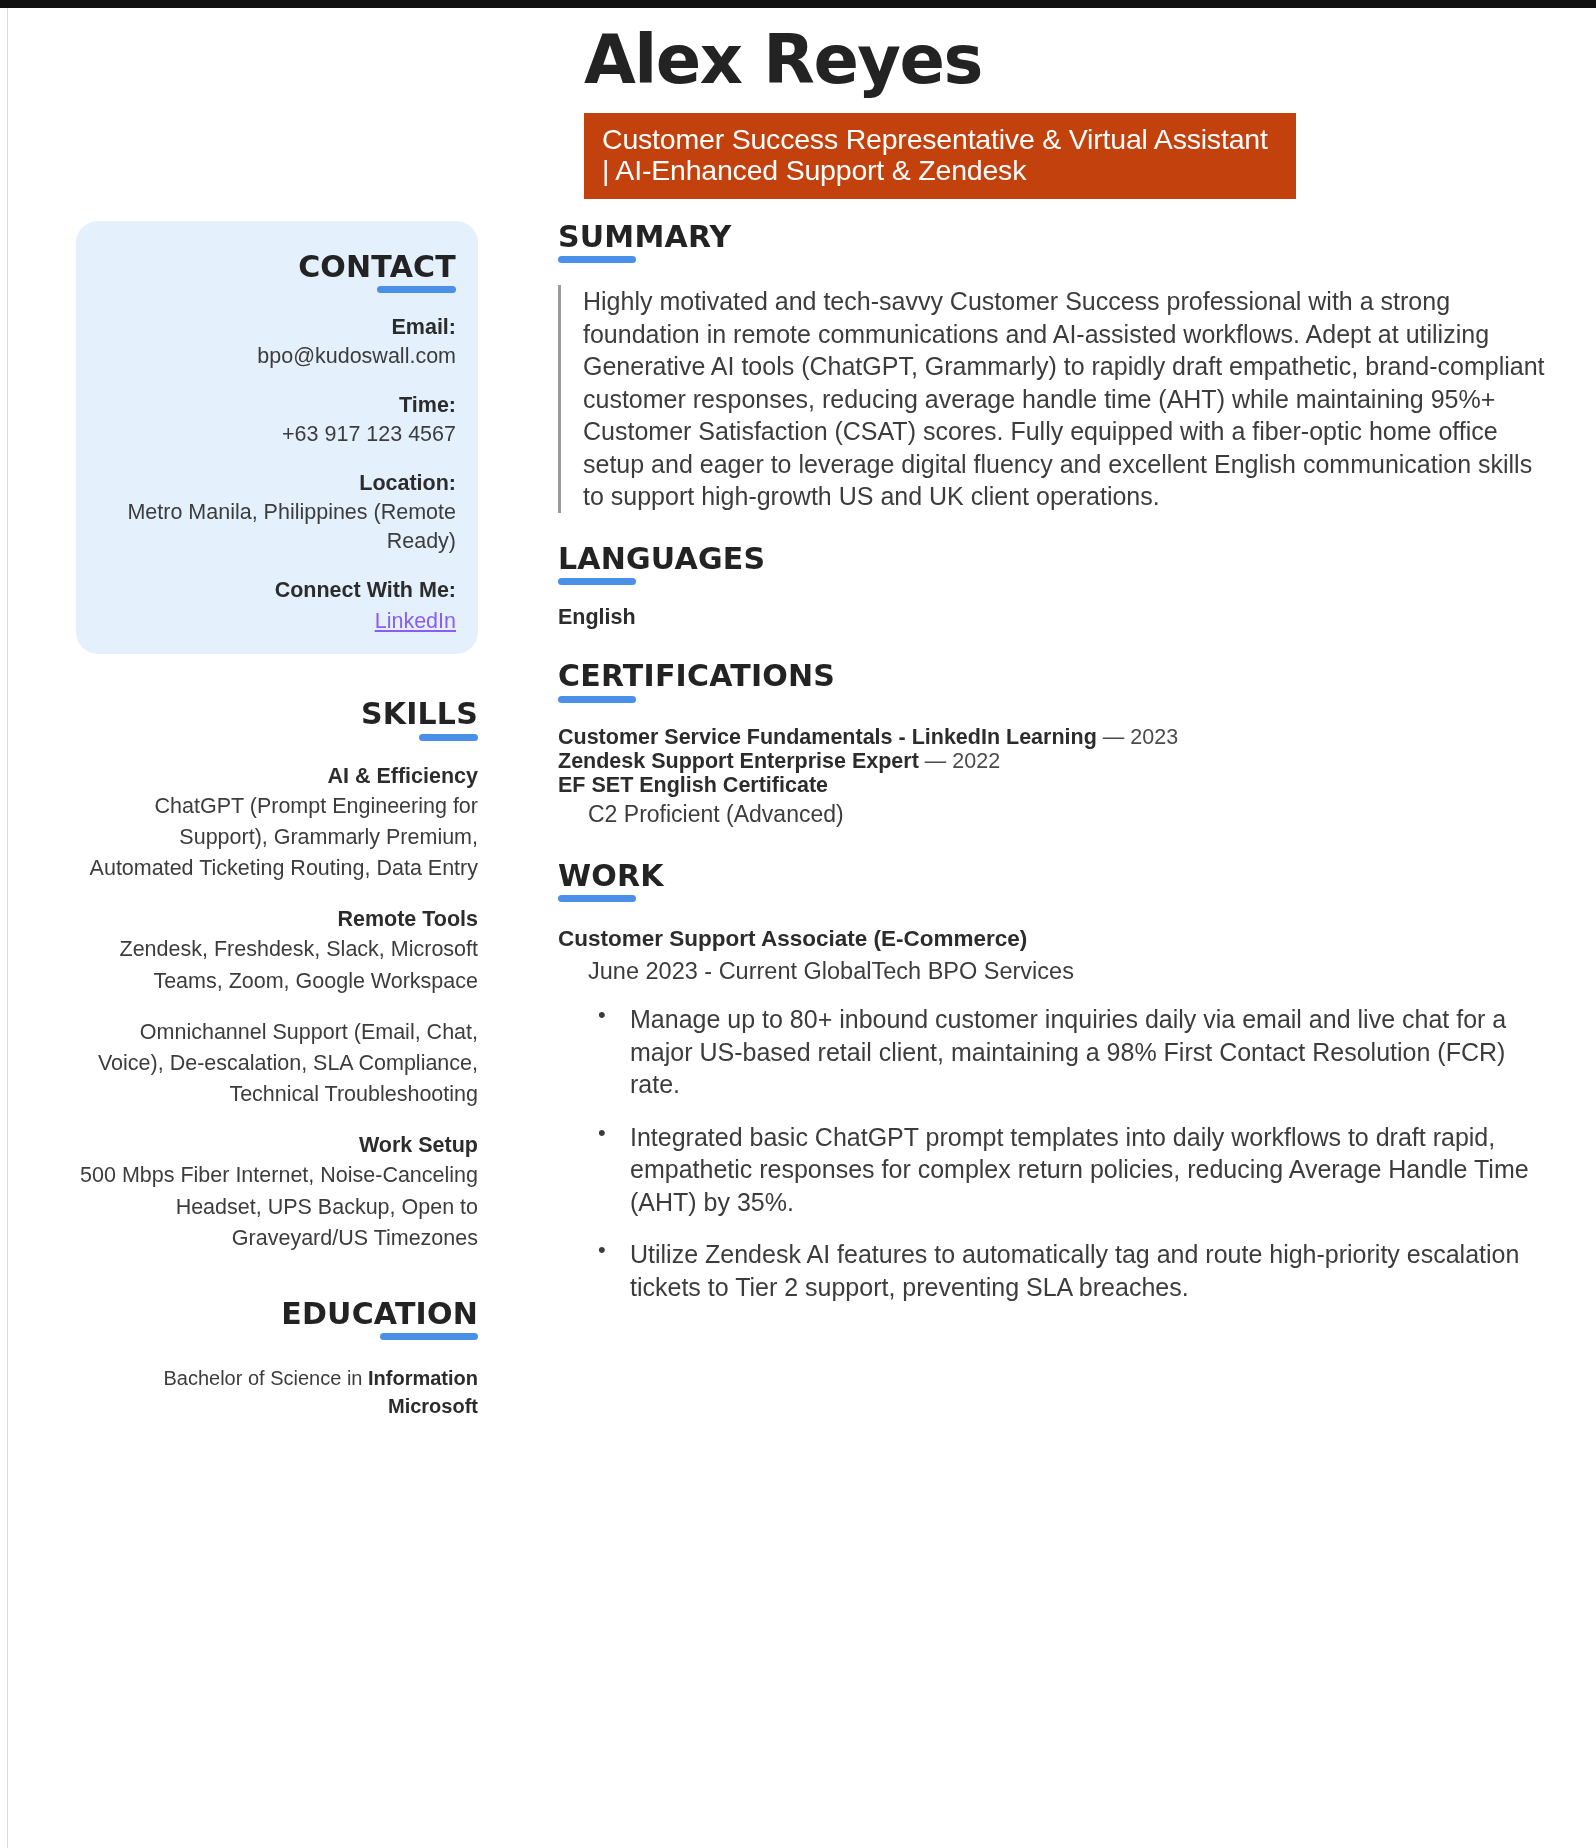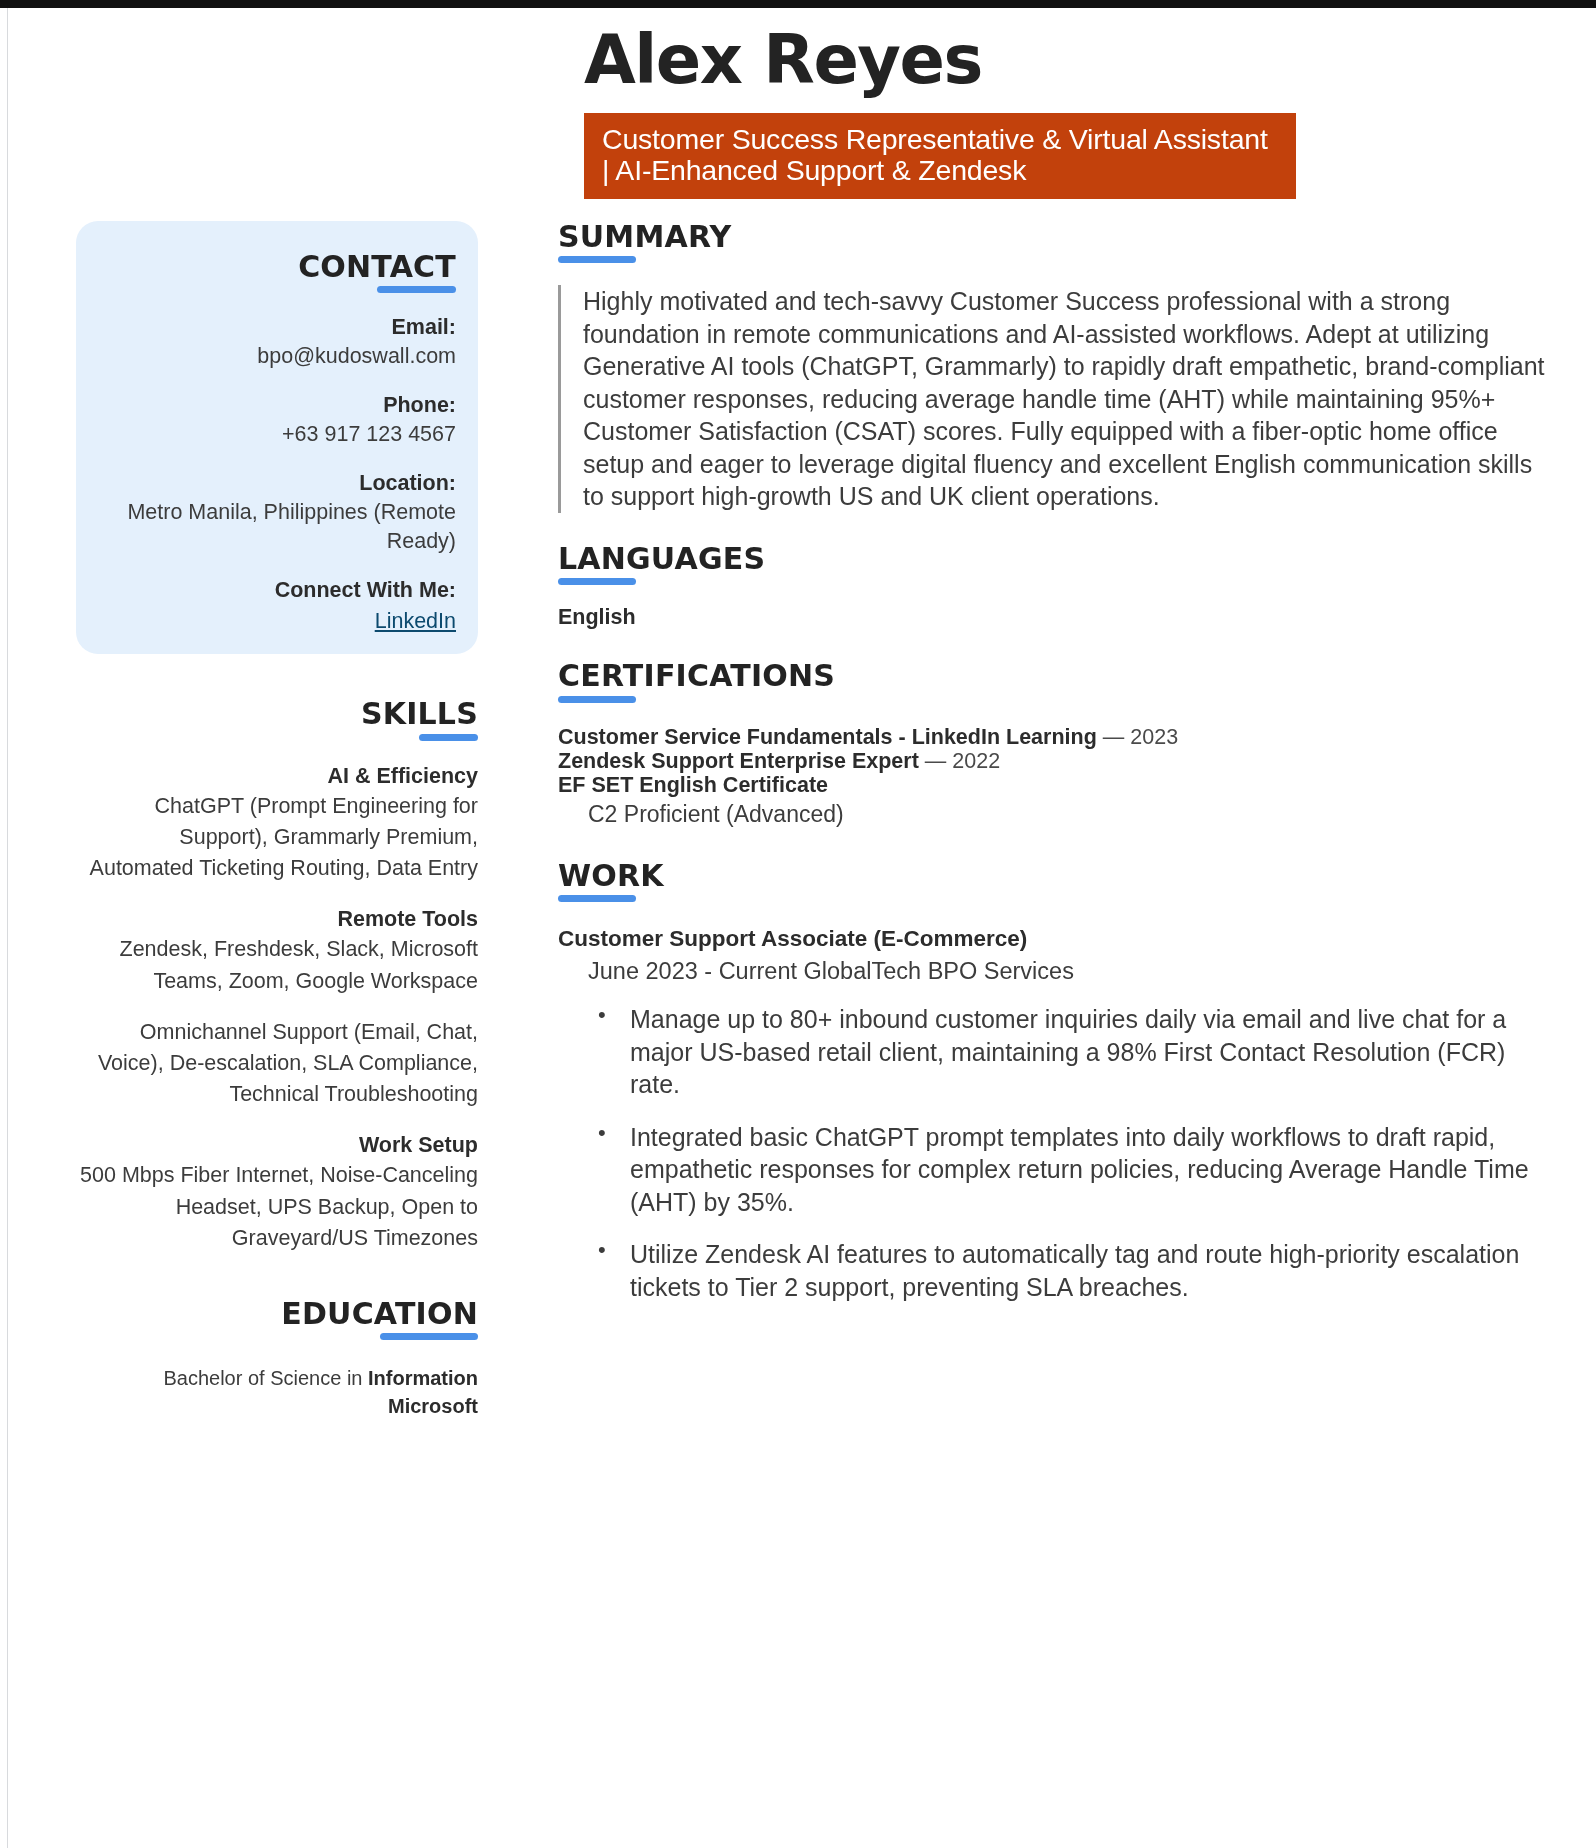--- a/index.html
+++ b/index.html
@@ -128,21 +128,21 @@
     color: #2c2c2c;
     line-height: 1.35;
   }
   .contact-value {
     font-size: 21.5px;
     color: #3c3c3c;
     line-height: 1.35;
   }
   .contact-link {
     font-size: 21.5px;
-    color: #0c4a6e;
+    color: #8b5cf6;
     text-decoration: underline;
     display: inline-block;
     margin-top: 4px;
   }
 
   
   .side-section {
     margin-top: 44px;
   }
   .skill-group {
@@ -278,21 +278,21 @@
         <div class="sec-head-right">
           <span class="sec-title">CONTACT</span>
         </div>
 
         <div class="contact-field">
           <div class="contact-label">Email:</div>
           <div class="contact-value">bpo@kudoswall.com</div>
         </div>
 
         <div class="contact-field">
-          <div class="contact-label">Phone:</div>
+          <div class="contact-label">Time:</div>
           <div class="contact-value">+63 917 123 4567</div>
         </div>
 
         <div class="contact-field">
           <div class="contact-label">Location:</div>
           <div class="contact-value">Metro Manila, Philippines (Remote Ready)</div>
         </div>
 
         <div class="contact-field">
           <div class="contact-label">Connect With Me:</div>

